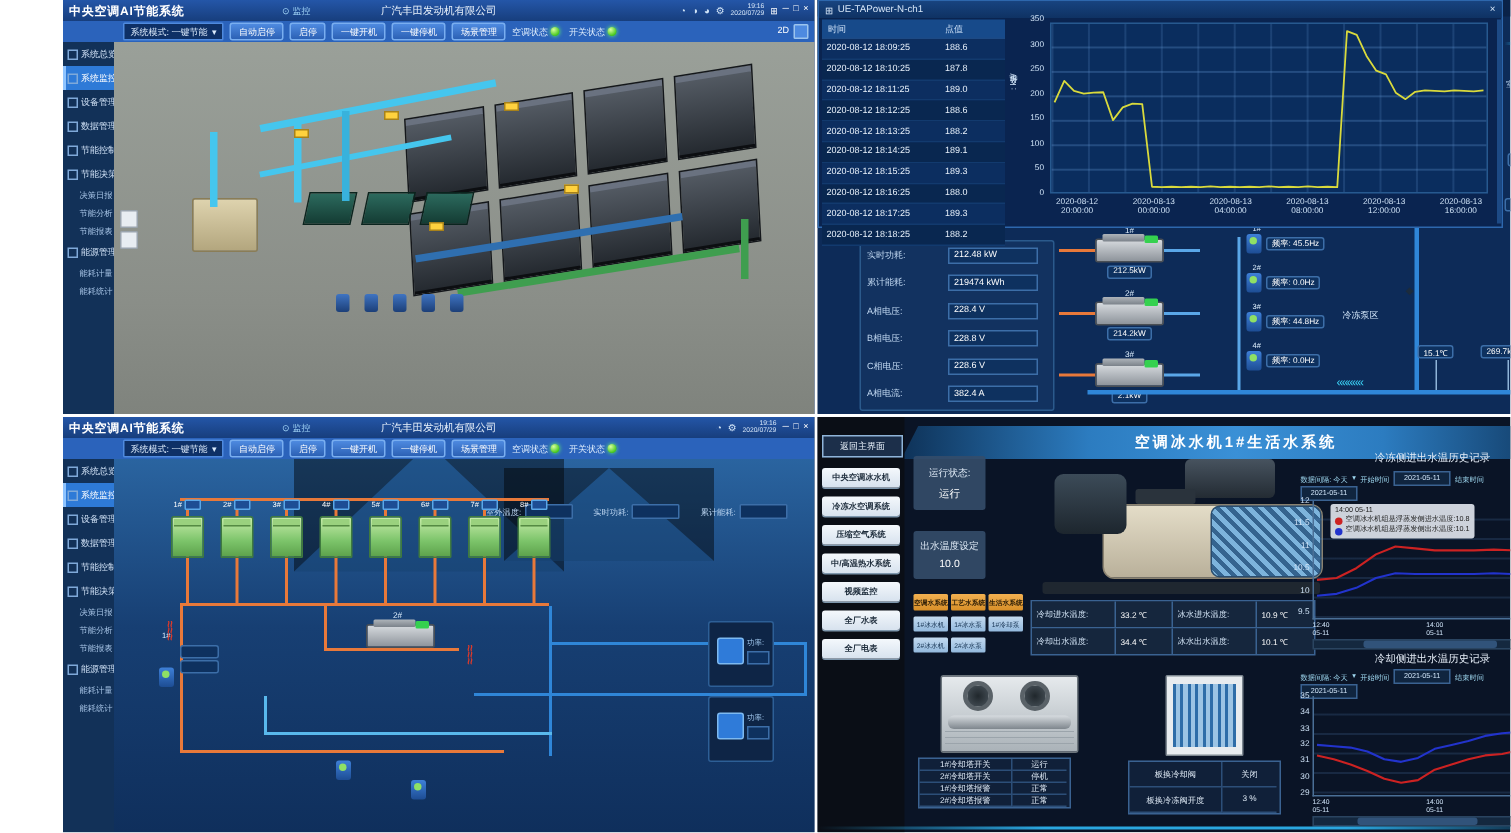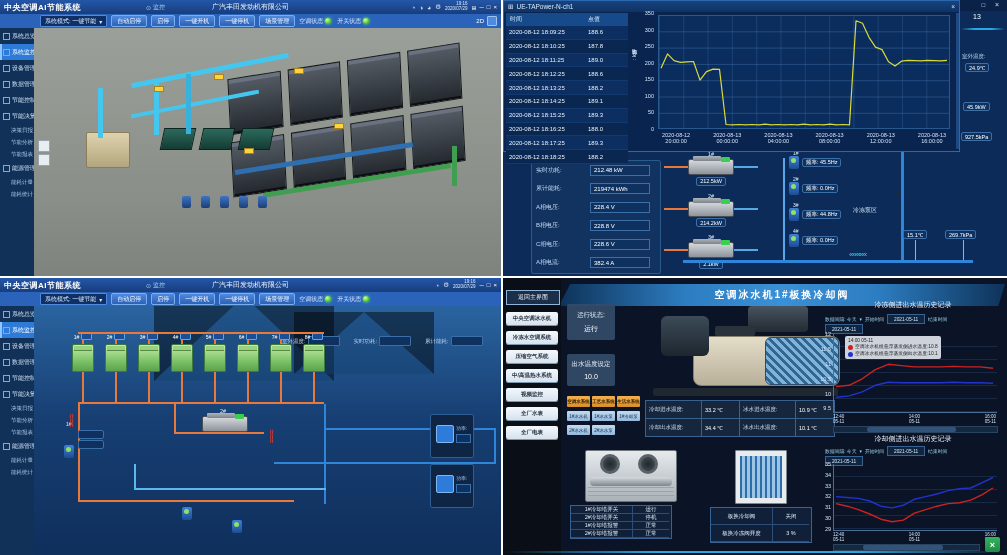--- a/index.html
+++ b/index.html
@@ -1,18 +1,18 @@
 <!DOCTYPE html>
 <html><head>
 <meta charset="utf-8">
 <style>
   html,body{margin:0;padding:0;background:#fff;font-family:"Liberation Sans",sans-serif;}
   .stage{position:relative;width:1007px;height:555px;background:#fff;overflow:hidden;}
   .abs{position:absolute;}
-  .quad{position:absolute;overflow:hidden;}
+  .quad{position:absolute;overflow:hidden;margin-left:42px;}
   .q-tl{left:0;top:0;width:501px;height:276px;background:#0f2f5c;}
   .q-tr{left:503px;top:0;width:504px;height:276px;background:#0d2b58;}
   .q-bl{left:0;top:278px;width:501px;height:277px;background:#0f2f5c;}
   .q-br{left:503px;top:278px;width:504px;height:277px;background:#0a1426;}
   
   .hdr{position:absolute;left:0;top:0;right:0;height:14px;background:linear-gradient(#2456a8,#173e7d);display:flex;align-items:center;gap:5px;padding:0 4px;color:#fff;font-size:6px;}
   .hdr-title{font-size:8px;font-weight:bold;letter-spacing:.5px;white-space:nowrap;}
   .hdr-search{display:flex;align-items:center;gap:2px;margin-left:60px;color:#9fd2f5;}
   .hdr-co{position:absolute;left:50%;transform:translateX(-50%);font-size:7px;color:#e8f1fb;white-space:nowrap;}
   .hdr-right{margin-left:auto;display:flex;align-items:center;gap:4px;color:#cfe3f7;font-size:6.5px;}
@@ -703,21 +703,21 @@
       <div class="blpanel" style="left:396px;top:158px;">
         <div class="scr"></div>
         <span class="plab">功率:</span>
           <span class="ppill"></span>
       </div>
     </div>
   </section>
 
   <section class="quad q-br">
     <div class="banner">
-        <span class="banner-title">空调冰水机1#板换冷却阀</span>
+        <span class="banner-title">空调冰水机1#生活水系统</span>
       </div>
     <div class="brcol">
       <div class="brback">返回主界面</div>
       <div class="brnav">
           <div class="br-nav-btn">中央空调冰水机</div>
           <div class="br-nav-btn">冷冻水空调系统</div>
           <div class="br-nav-btn">压缩空气系统</div>
           <div class="br-nav-btn">中/高温热水系统</div>
           <div class="br-nav-btn">视频监控</div>
           <div class="br-nav-btn">全厂水表</div>

